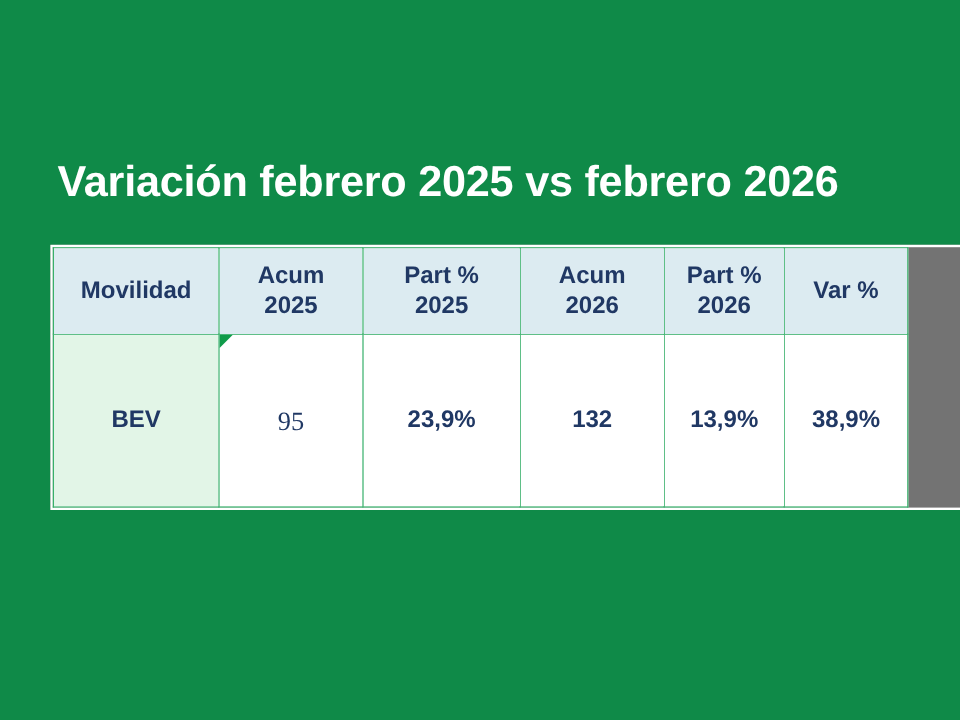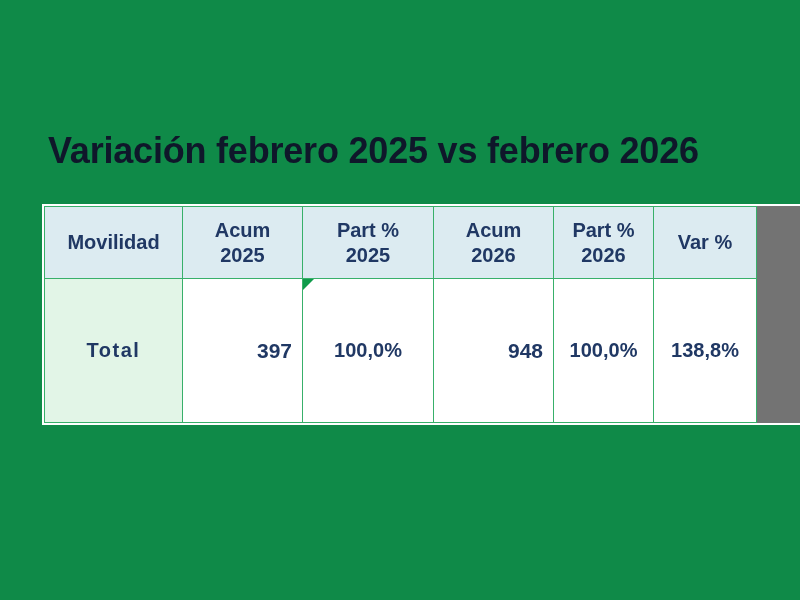--- a/index.html
+++ b/index.html
@@ -19,21 +19,21 @@
     position: absolute;
     inset: 0;
     background: #0f8a48;
   }
 
   #slide-title {
     position: absolute;
     left: 48px;
     top: 129px;
     width: 710px;
-    color: #0f172a;
+    color: #ffffff;
     font-size: 36px;
     font-weight: bold;
     letter-spacing: -0.2px;
     line-height: 44px;
     white-space: nowrap;
   }
 
   #table-wrap {
     position: absolute;
     left: 42px;
@@ -165,32 +165,32 @@
             <span class="hl">Part %</span>
             <span class="hl">2026</span>
           </th>
           <th>
             <span class="hl">Var %</span>
           </th>
         </tr>
       </thead>
       <tbody>
 
+        <tr>
+          <td class="mov-cell">BEV</td>
+          <td class="num light">
+            <span class="tri"></span>
+            <span>95</span>
+          </td>
+          <td class="num">23,9%</td>
+          <td class="num">132</td>
+          <td class="num">13,9%</td>
+          <td class="num">38,9%</td>
+        </tr>
 
 
 
-        <tr>
-          <td class="mov-cell total-cell">Total</td>
-          <td class="num right">397</td>
-          <td class="num">
-            <span class="tri"></span>
-            <span>100,0%</span>
-          </td>
-          <td class="num right">948</td>
-          <td class="num">100,0%</td>
-          <td class="num">138,8%</td>
-        </tr>
 
       </tbody>
     </table>
   </div>
 
 </div>
 
 </body></html>

